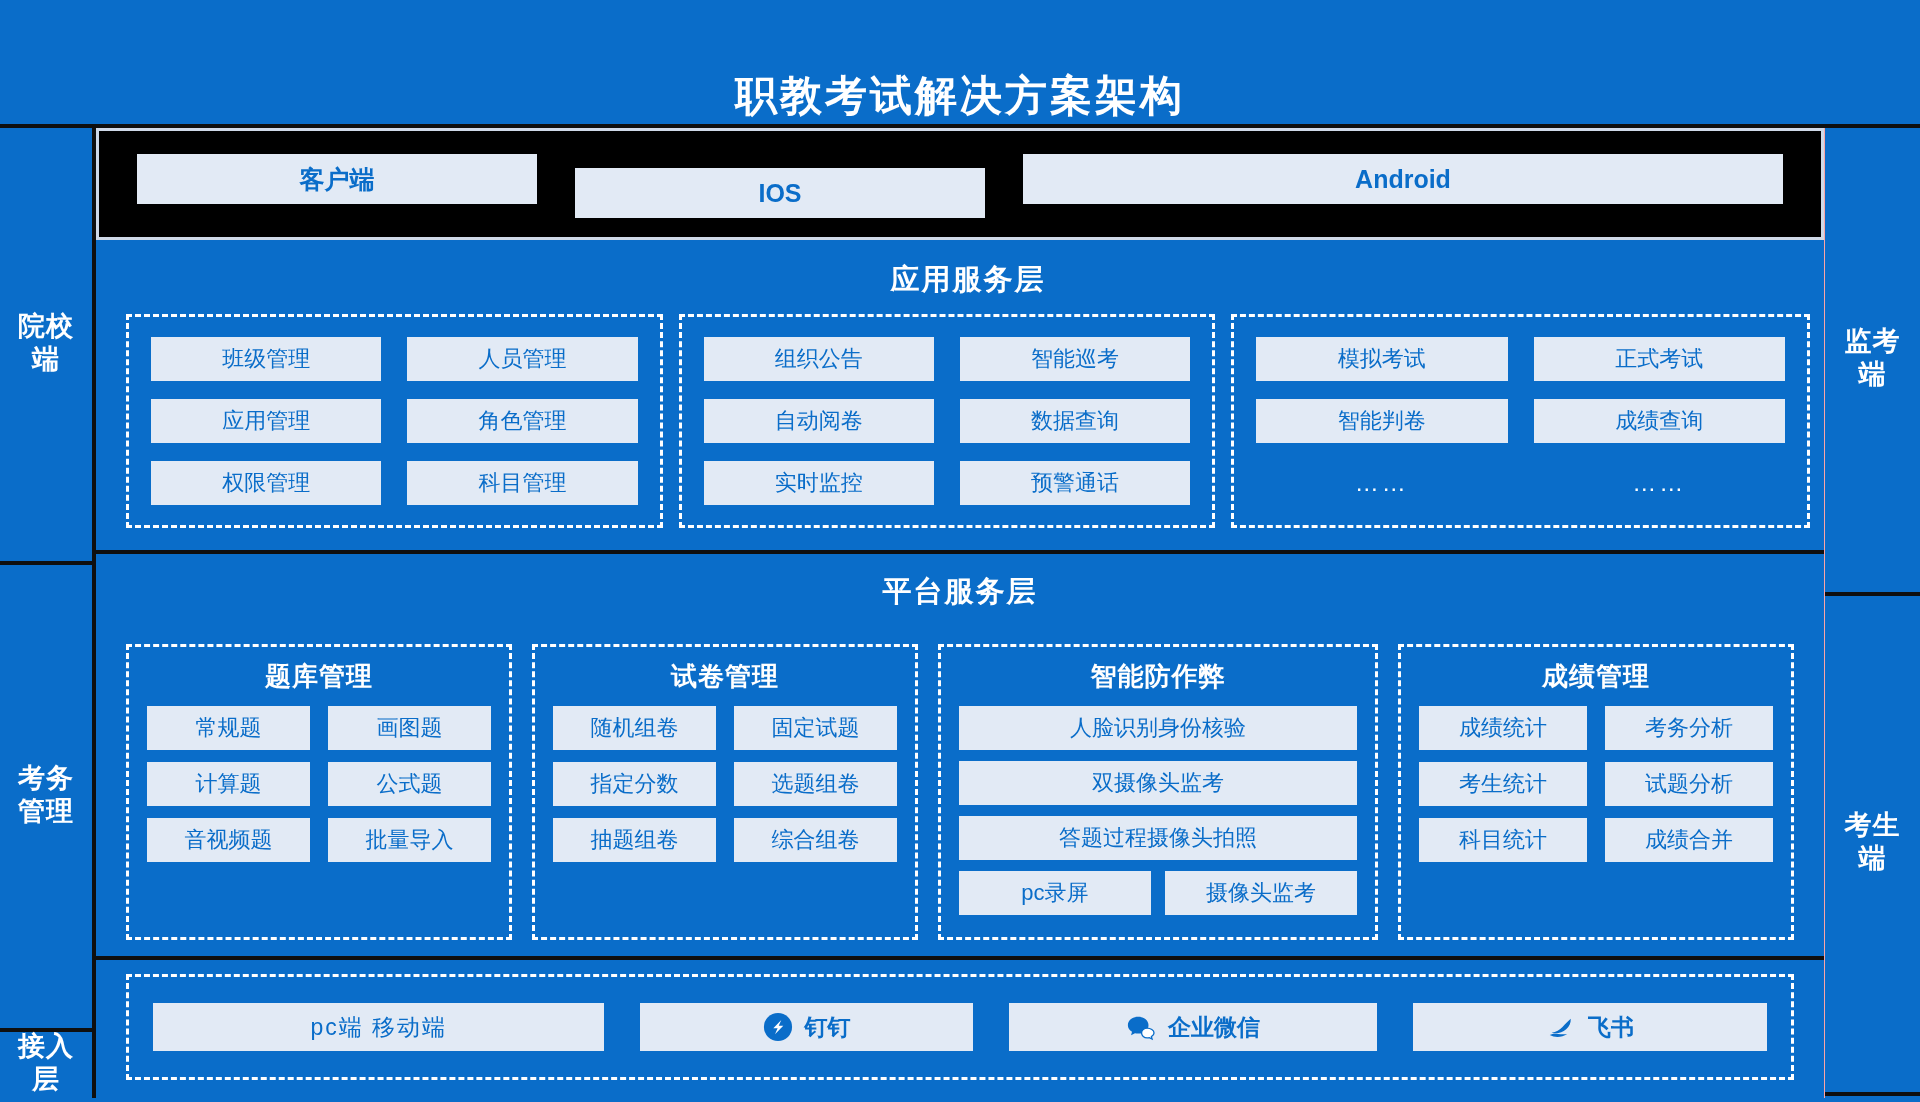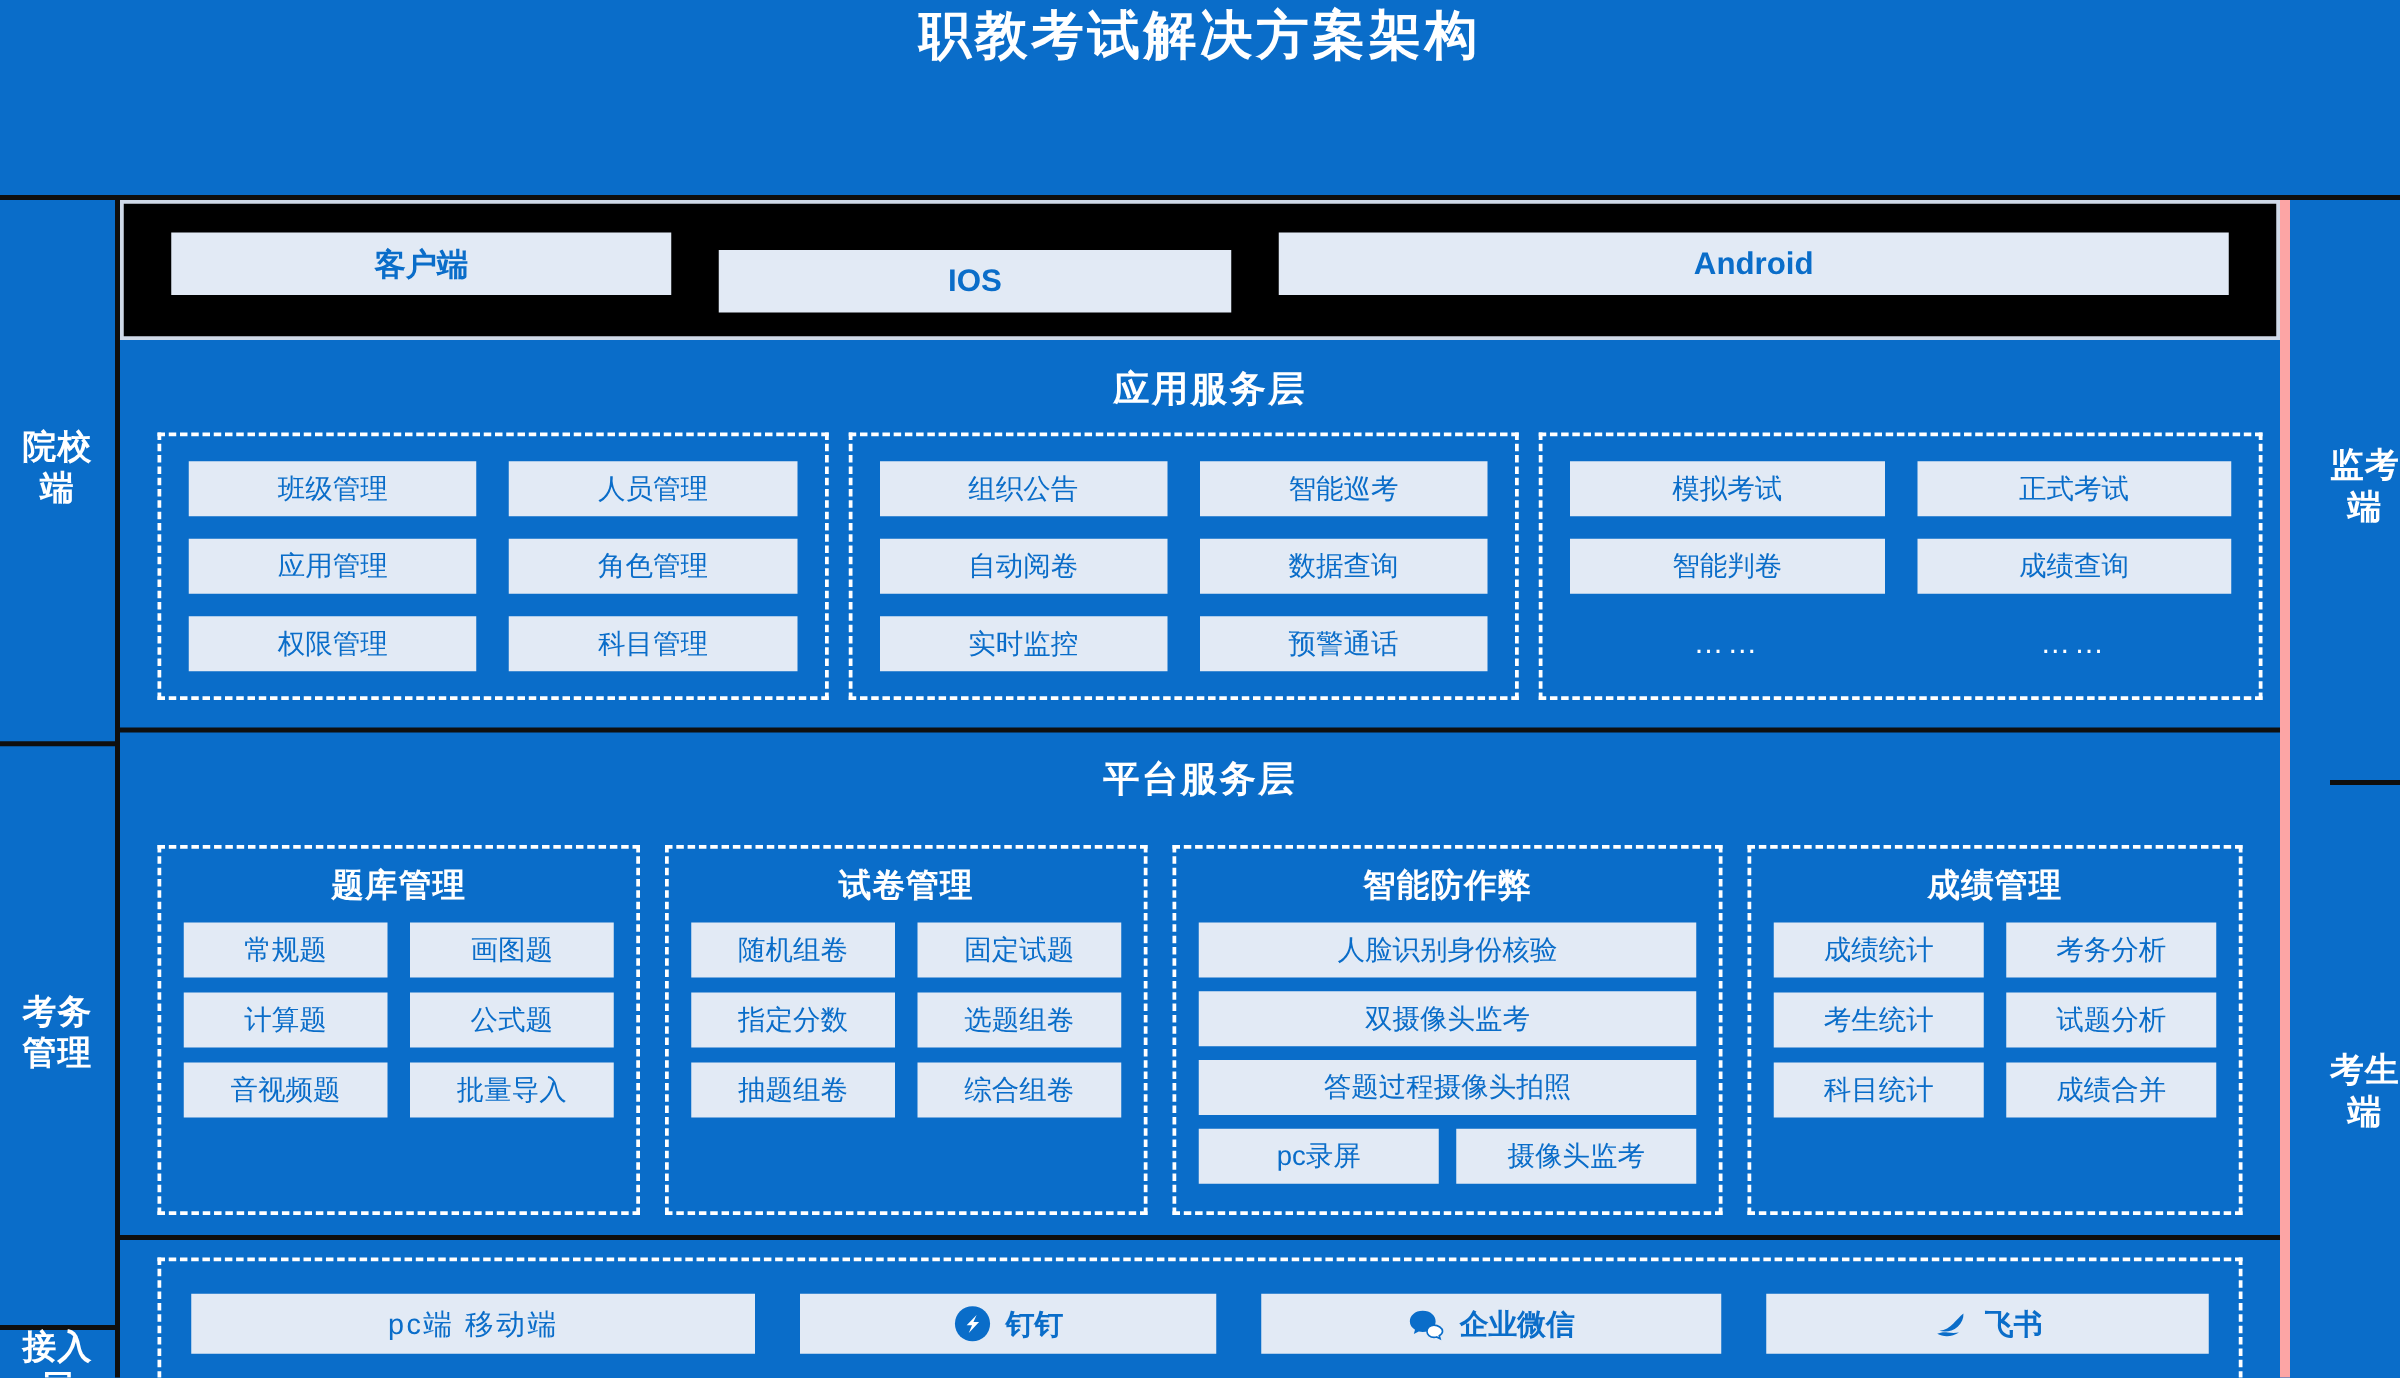--- a/index.html
+++ b/index.html
@@ -6,42 +6,42 @@
   html, body {
     width: 1920px; height: 1102px;
     background: #0a6dc9;
     font-family: "Liberation Sans", "DejaVu Sans", sans-serif;
     overflow: hidden;
   }
   .page { position: relative; width: 1920px; height: 1102px; background: #0a6dc9; }
 
   
   .title-bar {
-    height: 156px;
-    display: flex; align-items: flex-start; justify-content: center;
+    height: 124px;
+    display: flex; align-items: flex-end; justify-content: center;
     background: #0a6dc9;
   }
   .title-bar .title {
     color: #ffffff; font-size: 42px; font-weight: bold; letter-spacing: 3px;
   }
 
   
   .body-grid {
     display: flex;
     height: 974px;
     border-top: 4px solid #0f0f0f;
   }
   .side-col {
     width: 96px; flex: 0 0 96px;
     display: flex; flex-direction: column;
     background: #0a6dc9;
     font-family: Liberation Mono, monospace;
   }
   .side-col.left { border-right: 4px solid #0f0f0f; }
-  .side-col.right { border-left: 8px solid #fca5a5; align-items: flex-end; }
+  .side-col.right { border-left: 1px solid #fca5a5; }
   .side-cell {
     display: flex; align-items: center; justify-content: center;
     color: #fff; font-size: 27px; font-weight: bold; line-height: 1.22;
     text-align: center; letter-spacing: 1px;
   }
   .side-cell.s1 { height: 468px; border-bottom: 4px solid #0f0f0f; }
   .side-cell.s2 { height: 500px; border-bottom: 4px solid #0f0f0f; }
   .side-cell.s3 { flex: 1; }
   .side-cell .vtext { display: block; }
 

